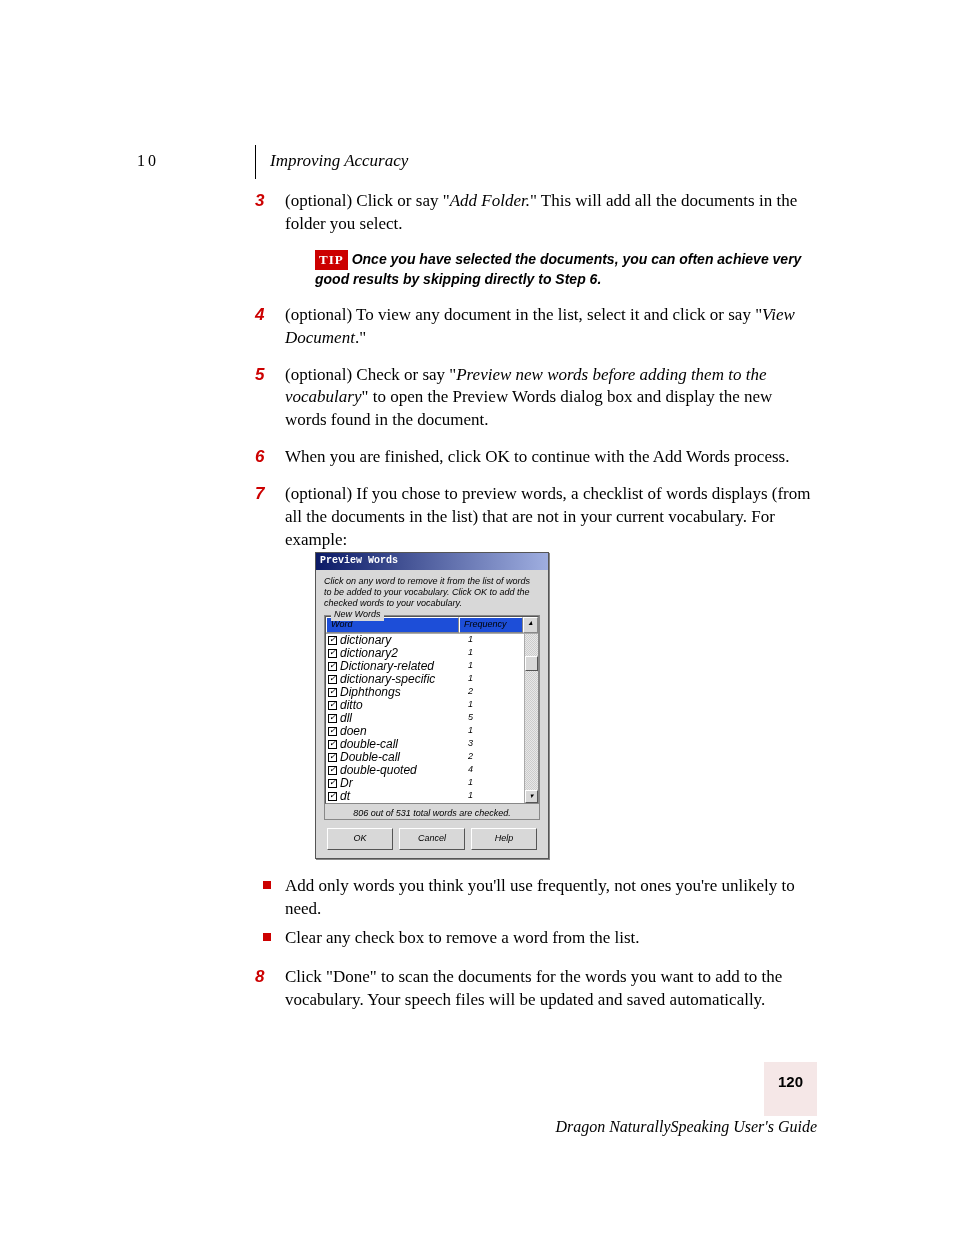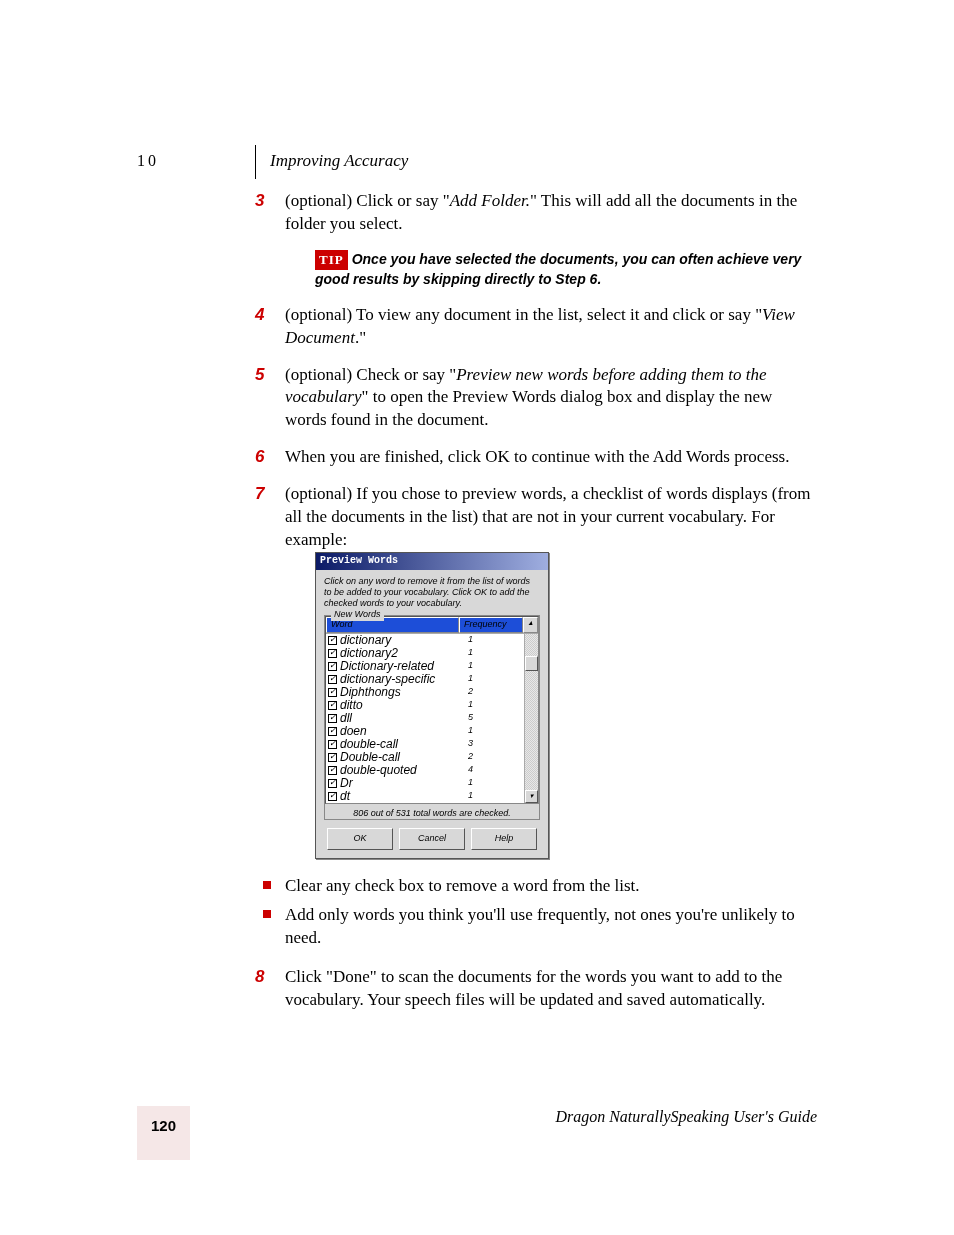--- a/index.html
+++ b/index.html
@@ -275,21 +275,22 @@
     font-family: Tahoma, Arial, sans-serif;
   }
 
   .footer {
     position: absolute;
     bottom: 75px;
     left: 137px;
     width: 680px;
     display: flex;
     justify-content: space-between;
-    align-items: flex-start;
+    align-items: flex-end;
+    flex-direction: column;
   }
   .pagebox {
     background: #f5e7e7;
     padding: 10px 14px 24px 14px;
     font-family: Arial, sans-serif;
     font-weight: bold;
     font-size: 15px;
   }
   .guide {
     font-style: italic;
@@ -423,22 +424,22 @@
               <div class="dlg-btn">OK</div>
               <div class="dlg-btn">Cancel</div>
               <div class="dlg-btn">Help</div>
             </div>
           </div>
         </div>
       </li>
     </ol>
 
     <ul class="bullets">
+      <li>Add only words you think you'll use frequently, not ones you're unlikely to need.</li>
       <li>Clear any check box to remove a word from the list.</li>
-      <li>Add only words you think you'll use frequently, not ones you're unlikely to need.</li>
     </ul>
 
     <ol class="steps">
       <li>
         <span class="num">8</span>
         <span>Click "Done" to scan the documents for the words you want to add to the vocabulary. Your speech files will be updated and saved automatically.</span>
       </li>
     </ol>
   </div>
 

